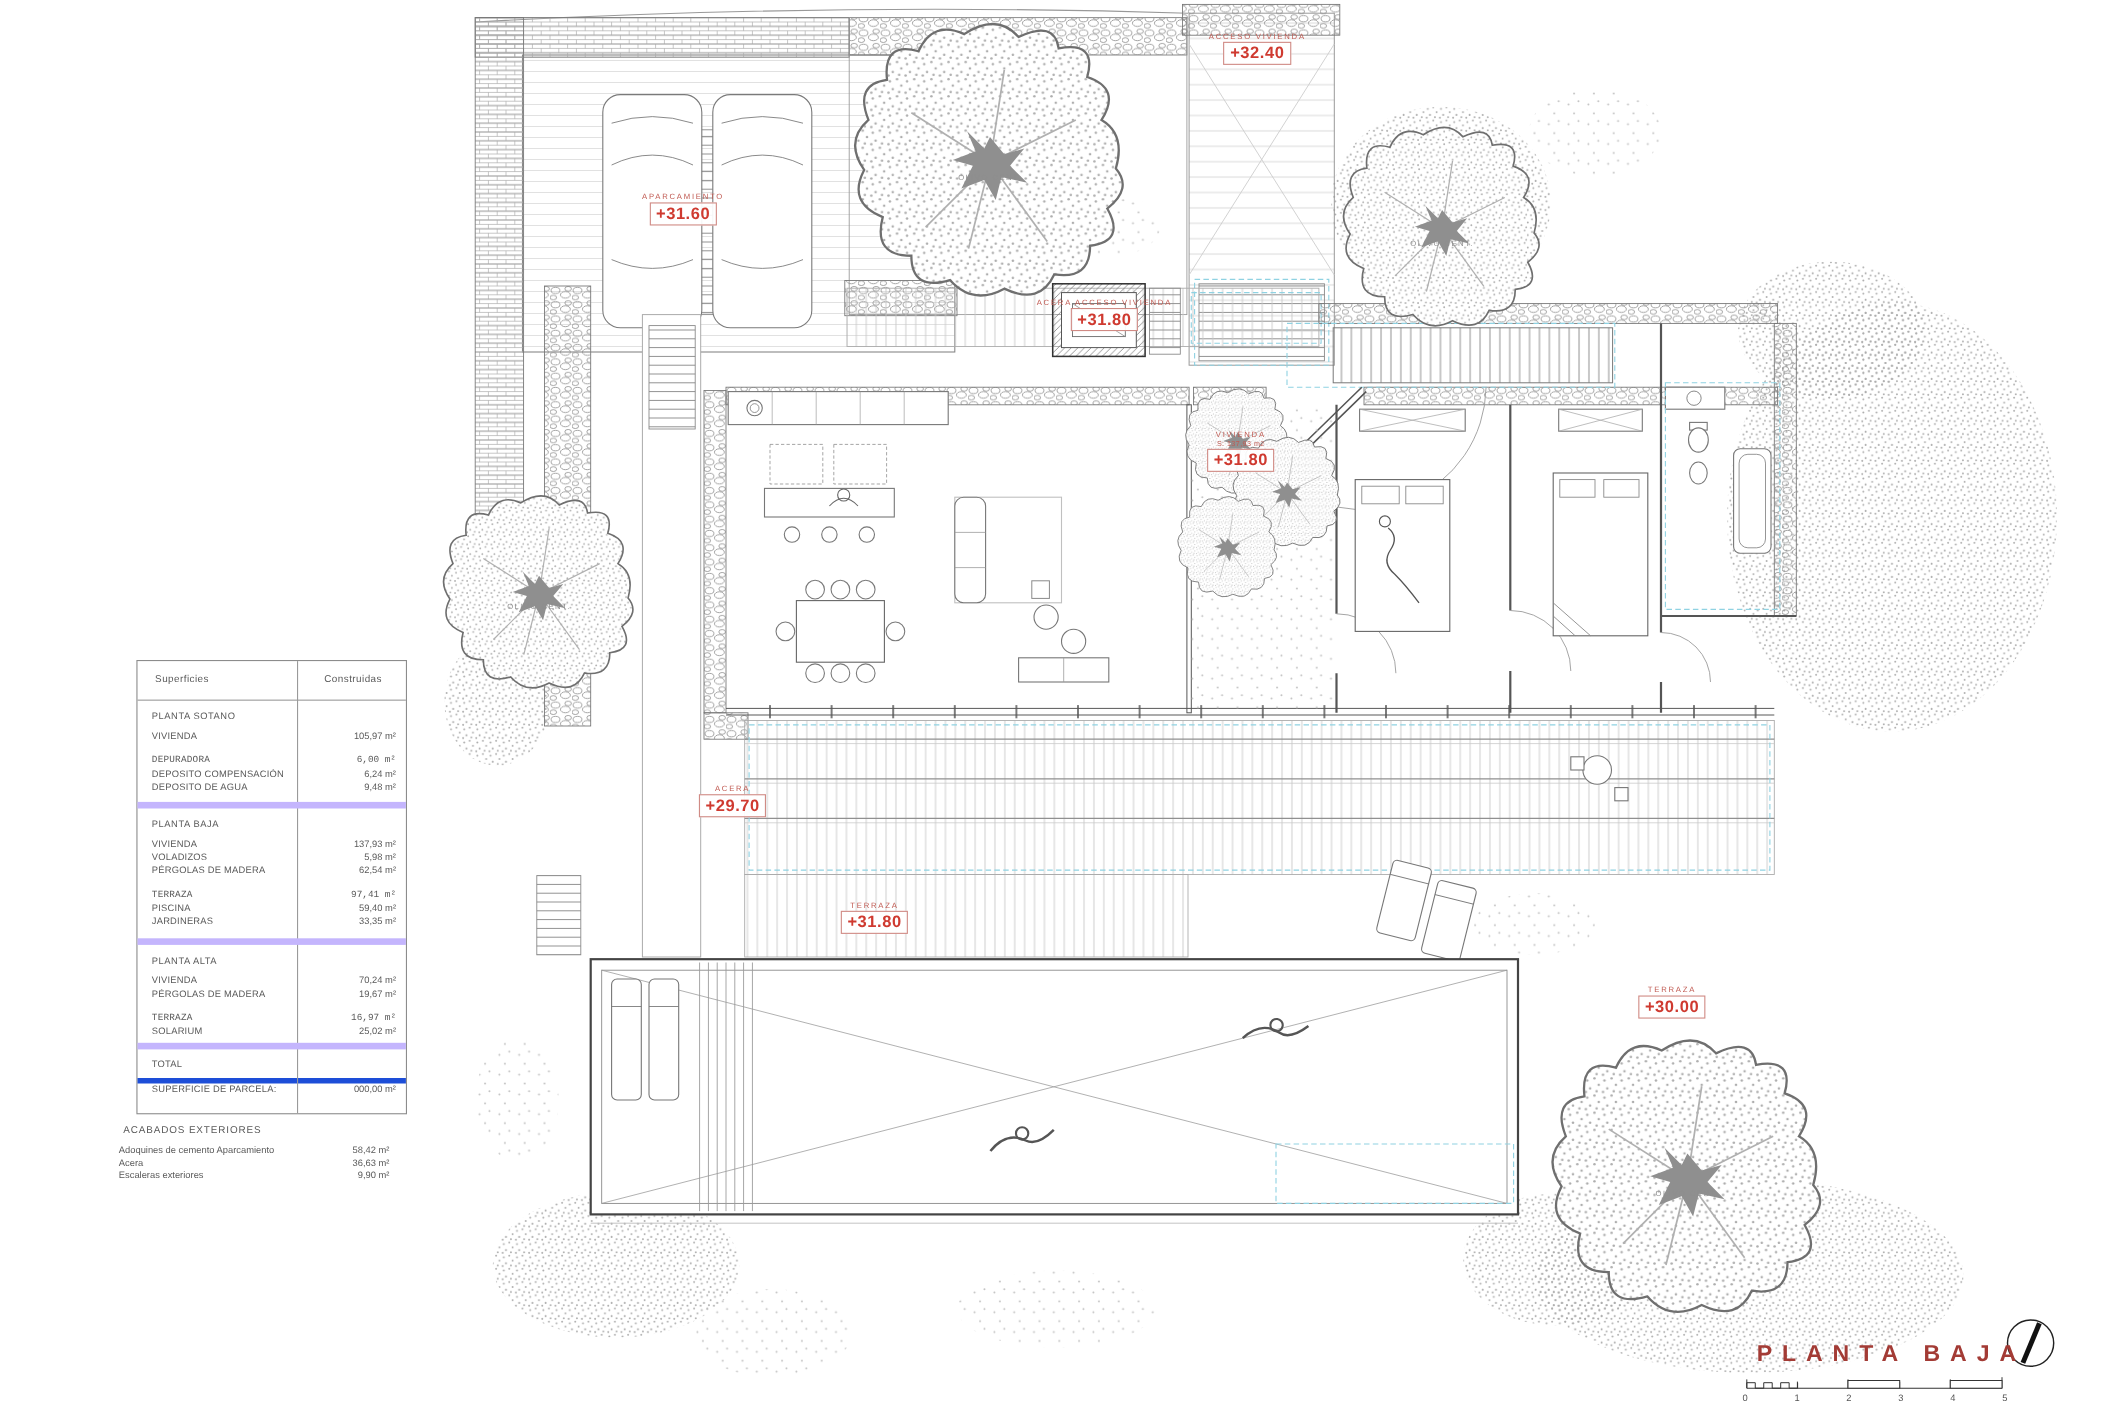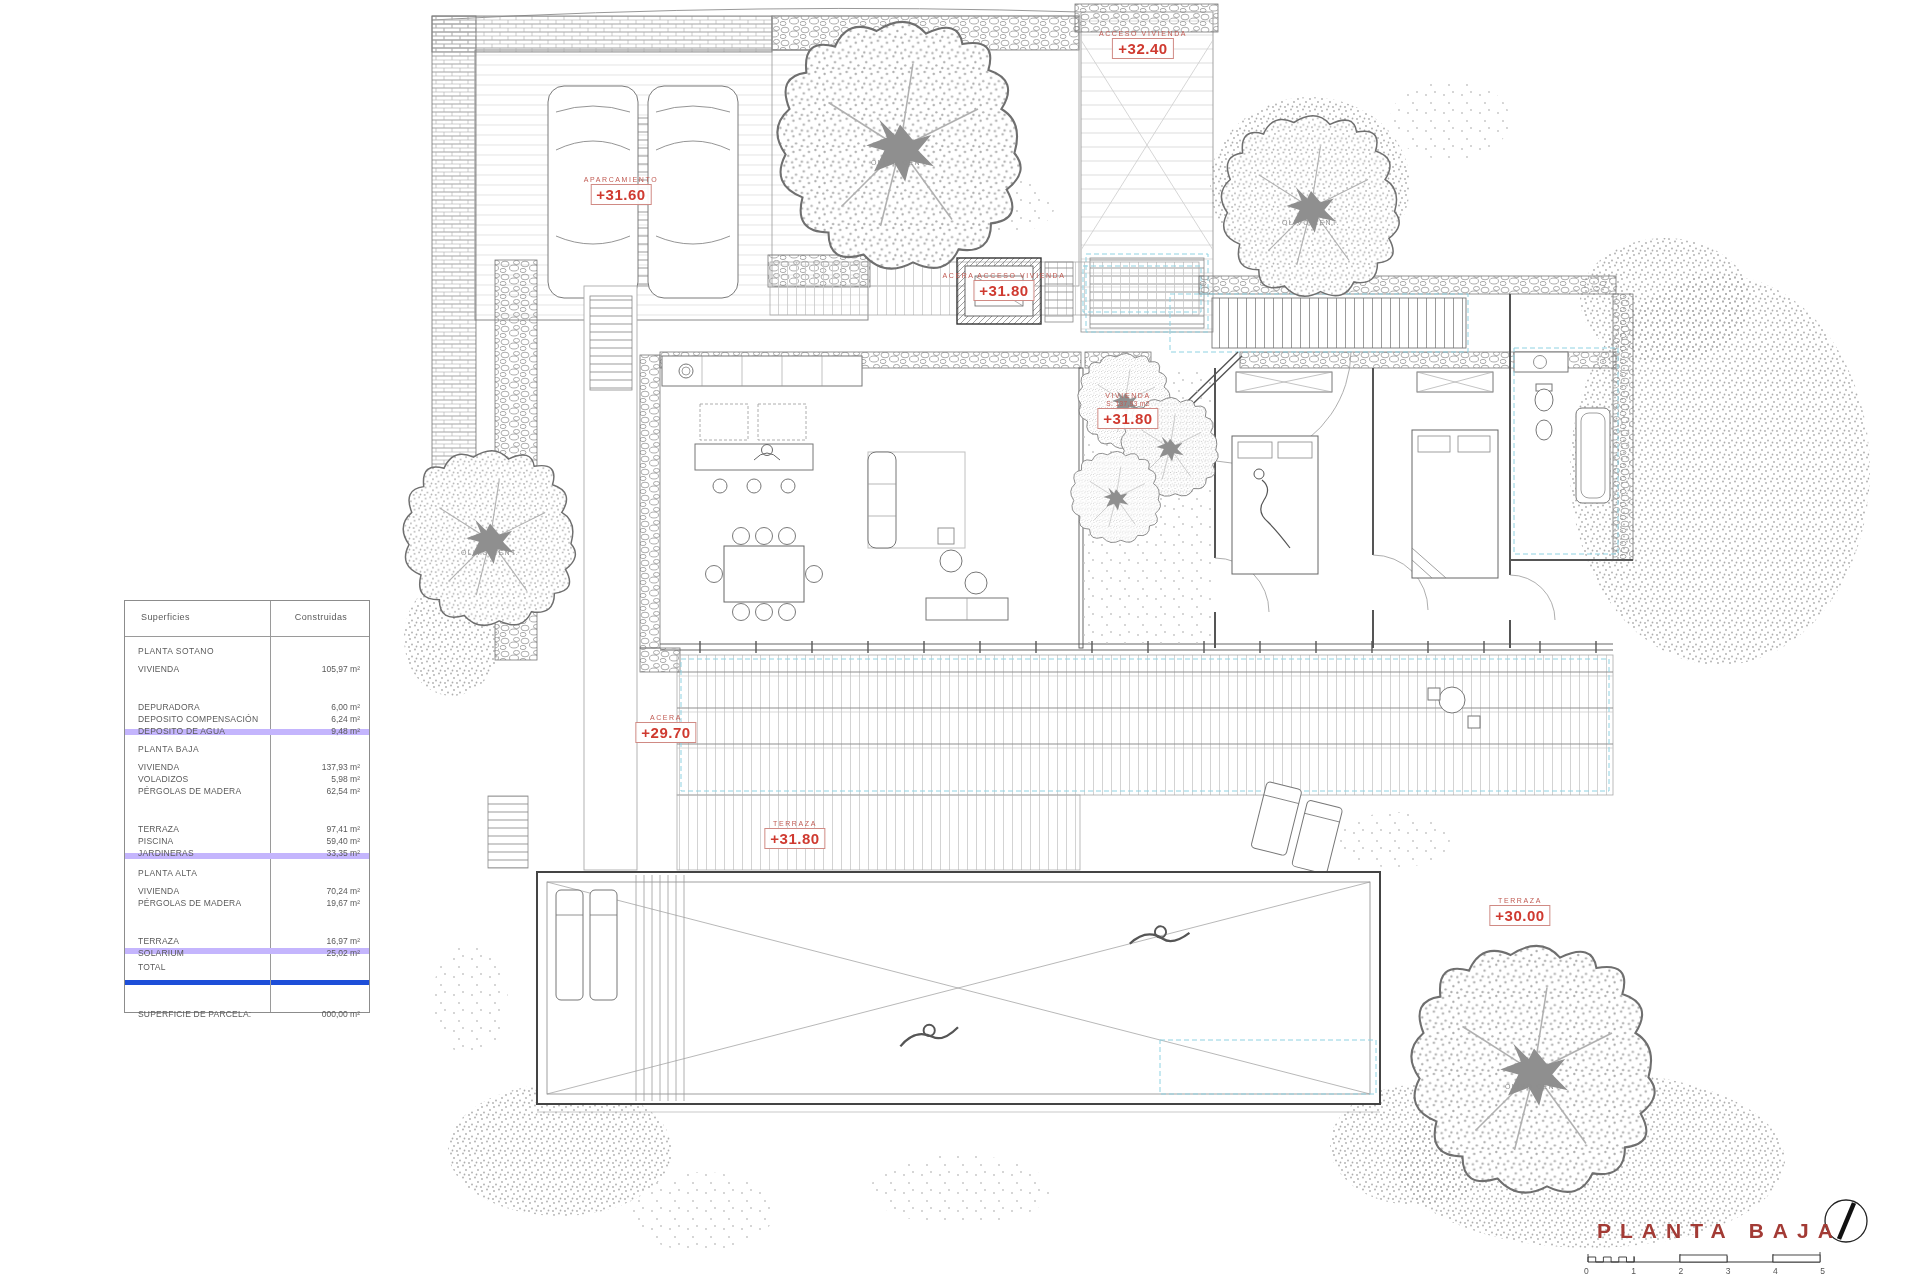--- a/index.html
+++ b/index.html
@@ -21,25 +21,25 @@
   
   .areas{position:absolute;left:124px;top:600px;width:246px;height:413px;border:1px solid #8c8c8c;
          background:#fff;z-index:7;color:#5a5a5a;box-sizing:border-box;}
   .areas .vdiv{position:absolute;left:145px;top:0;bottom:0;width:0;border-left:1px solid #9a9a9a;}
   .thead{position:relative;height:35px;border-bottom:1px solid #9a9a9a;}
   .thead .h1{position:absolute;left:16px;top:11px;font-size:9px;letter-spacing:.4px;}
   .thead .h2{position:absolute;left:150px;width:92px;top:11px;text-align:center;font-size:9px;letter-spacing:.4px;}
   .tsec{position:relative;box-sizing:border-box;padding:9px 0 0 0;border-bottom:6px solid #c4b5fd;}
   .sec-title{font-size:8.5px;letter-spacing:.5px;padding-left:13px;margin-bottom:7px;}
   .trow{display:flex;justify-content:space-between;line-height:12px;}
-  .trow.gap-top{margin-top:26px;}
+  .trow.gap-top{margin-top:10px;font-family:Liberation Mono, monospace;}
   .tlabel{font-size:8.5px;letter-spacing:.2px;padding-left:13px;}
   .tval{font-size:8.5px;text-align:right;padding-right:9px;min-width:80px;}
   .trow-total{height:26px;border-bottom:5px solid #1d4ed8;display:flex;align-items:center;text-align:right;}
-  .trow-parcel{height:34px;display:flex;align-items:flex-end;justify-content:space-between;}
+  .trow-parcel{height:34px;display:flex;align-items:flex-start;justify-content:space-between;}
 
   .acabados{position:absolute;left:108px;top:1022px;width:246px;z-index:7;color:#5a5a5a;}
   .acab-title{font-size:9px;letter-spacing:.8px;margin-bottom:8px;padding-left:4px;}
   .acab-row{display:flex;justify-content:space-between;font-size:8.5px;line-height:11.5px;}
 
   
   .sheet-title{position:absolute;left:1597px;top:1219px;font-size:21px;font-weight:bold;
                letter-spacing:9px;color:#a33b35;z-index:7;white-space:nowrap;}
   .scale-numbers{position:absolute;left:1584px;top:1266px;width:241px;display:flex;
                  justify-content:space-between;font-size:8.5px;color:#555;z-index:7;}
@@ -477,20 +477,35 @@
 
   <div class="trow-total">
     <span class="tlabel">TOTAL</span>
   </div>
   <div class="trow-parcel">
     <span class="tlabel">SUPERFICIE DE PARCELA:</span>
     <span class="tval">000,00 m²</span>
   </div>
 </div>
 
+<div class="acabados">
+  <div class="acab-title">ACABADOS EXTERIORES</div>
+  <div class="acab-row">
+    <span>Adoquines de cemento Aparcamiento</span>
+    <span>58,42 m²</span>
+  </div>
+  <div class="acab-row">
+    <span>Acera</span>
+    <span>36,63 m²</span>
+  </div>
+  <div class="acab-row">
+    <span>Escaleras exteriores</span>
+    <span>9,90 m²</span>
+  </div>
+</div>
 
 <div class="sheet-title">PLANTA BAJA</div>
 <div class="scale-numbers">
   <span>0</span>
   <span>1</span>
   <span>2</span>
   <span>3</span>
   <span>4</span>
   <span>5</span>
 </div>

